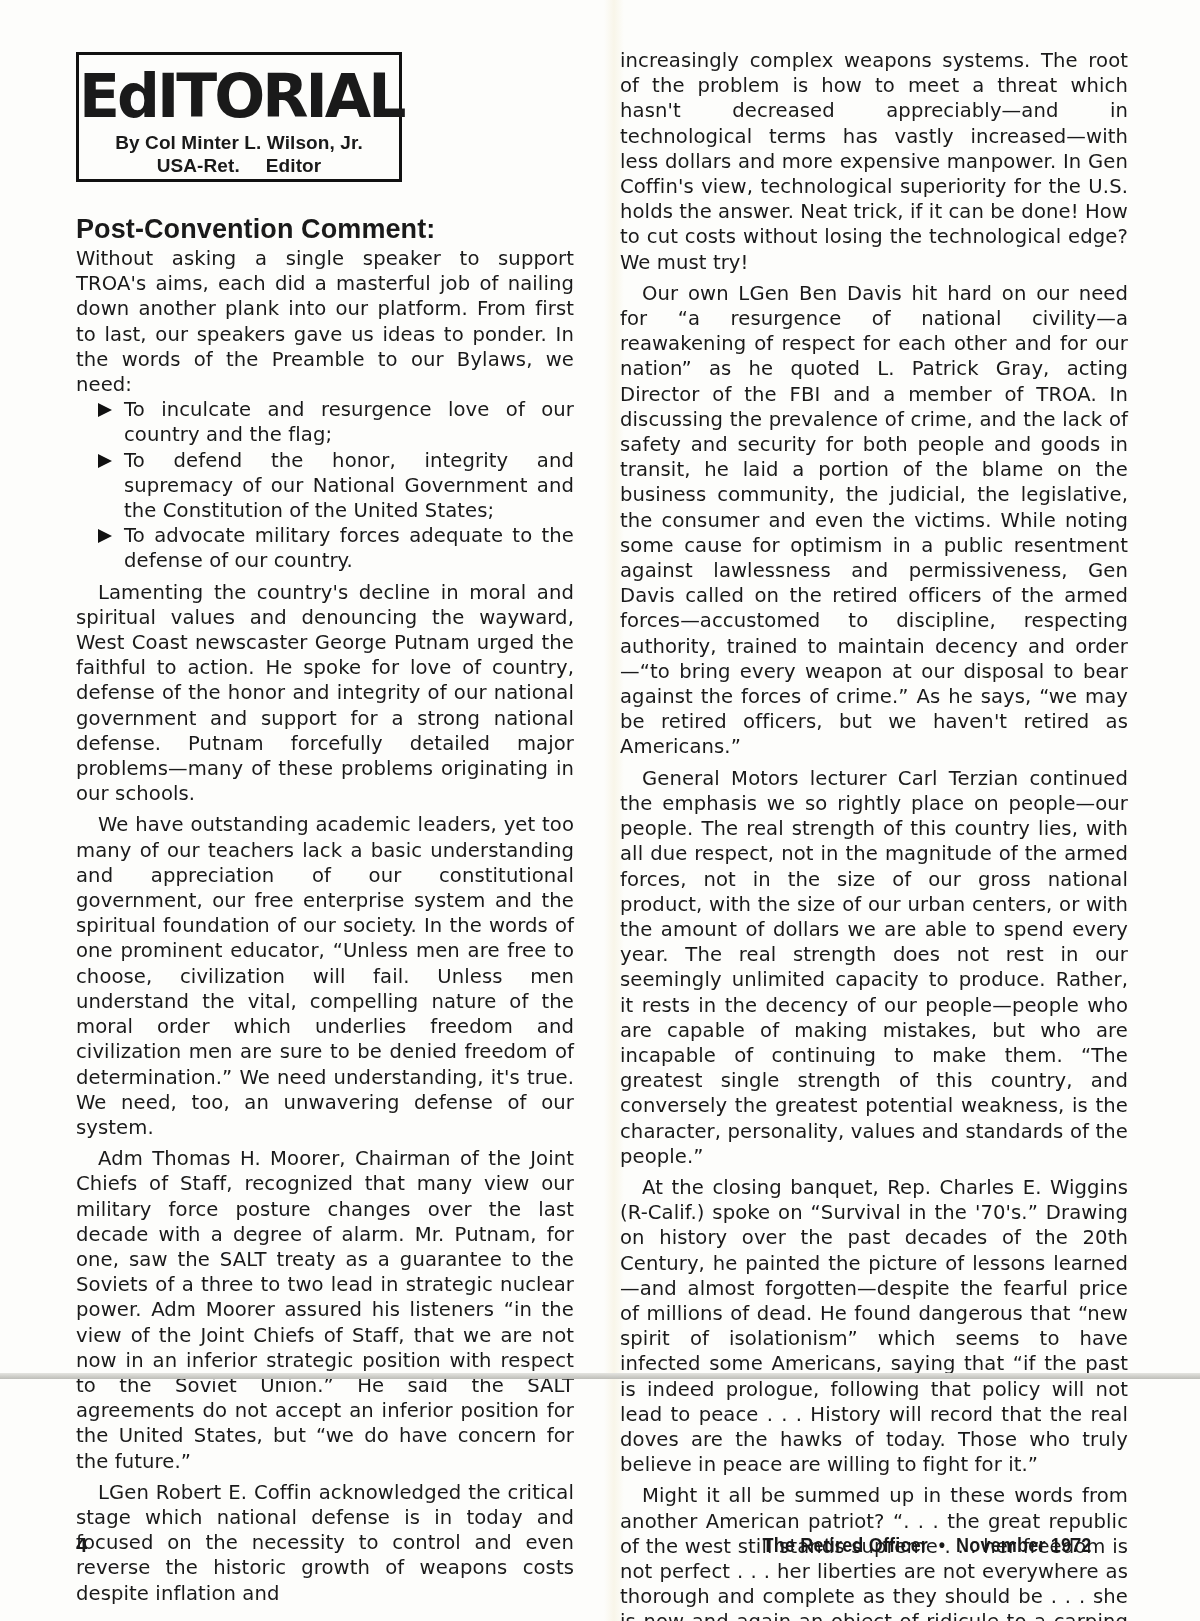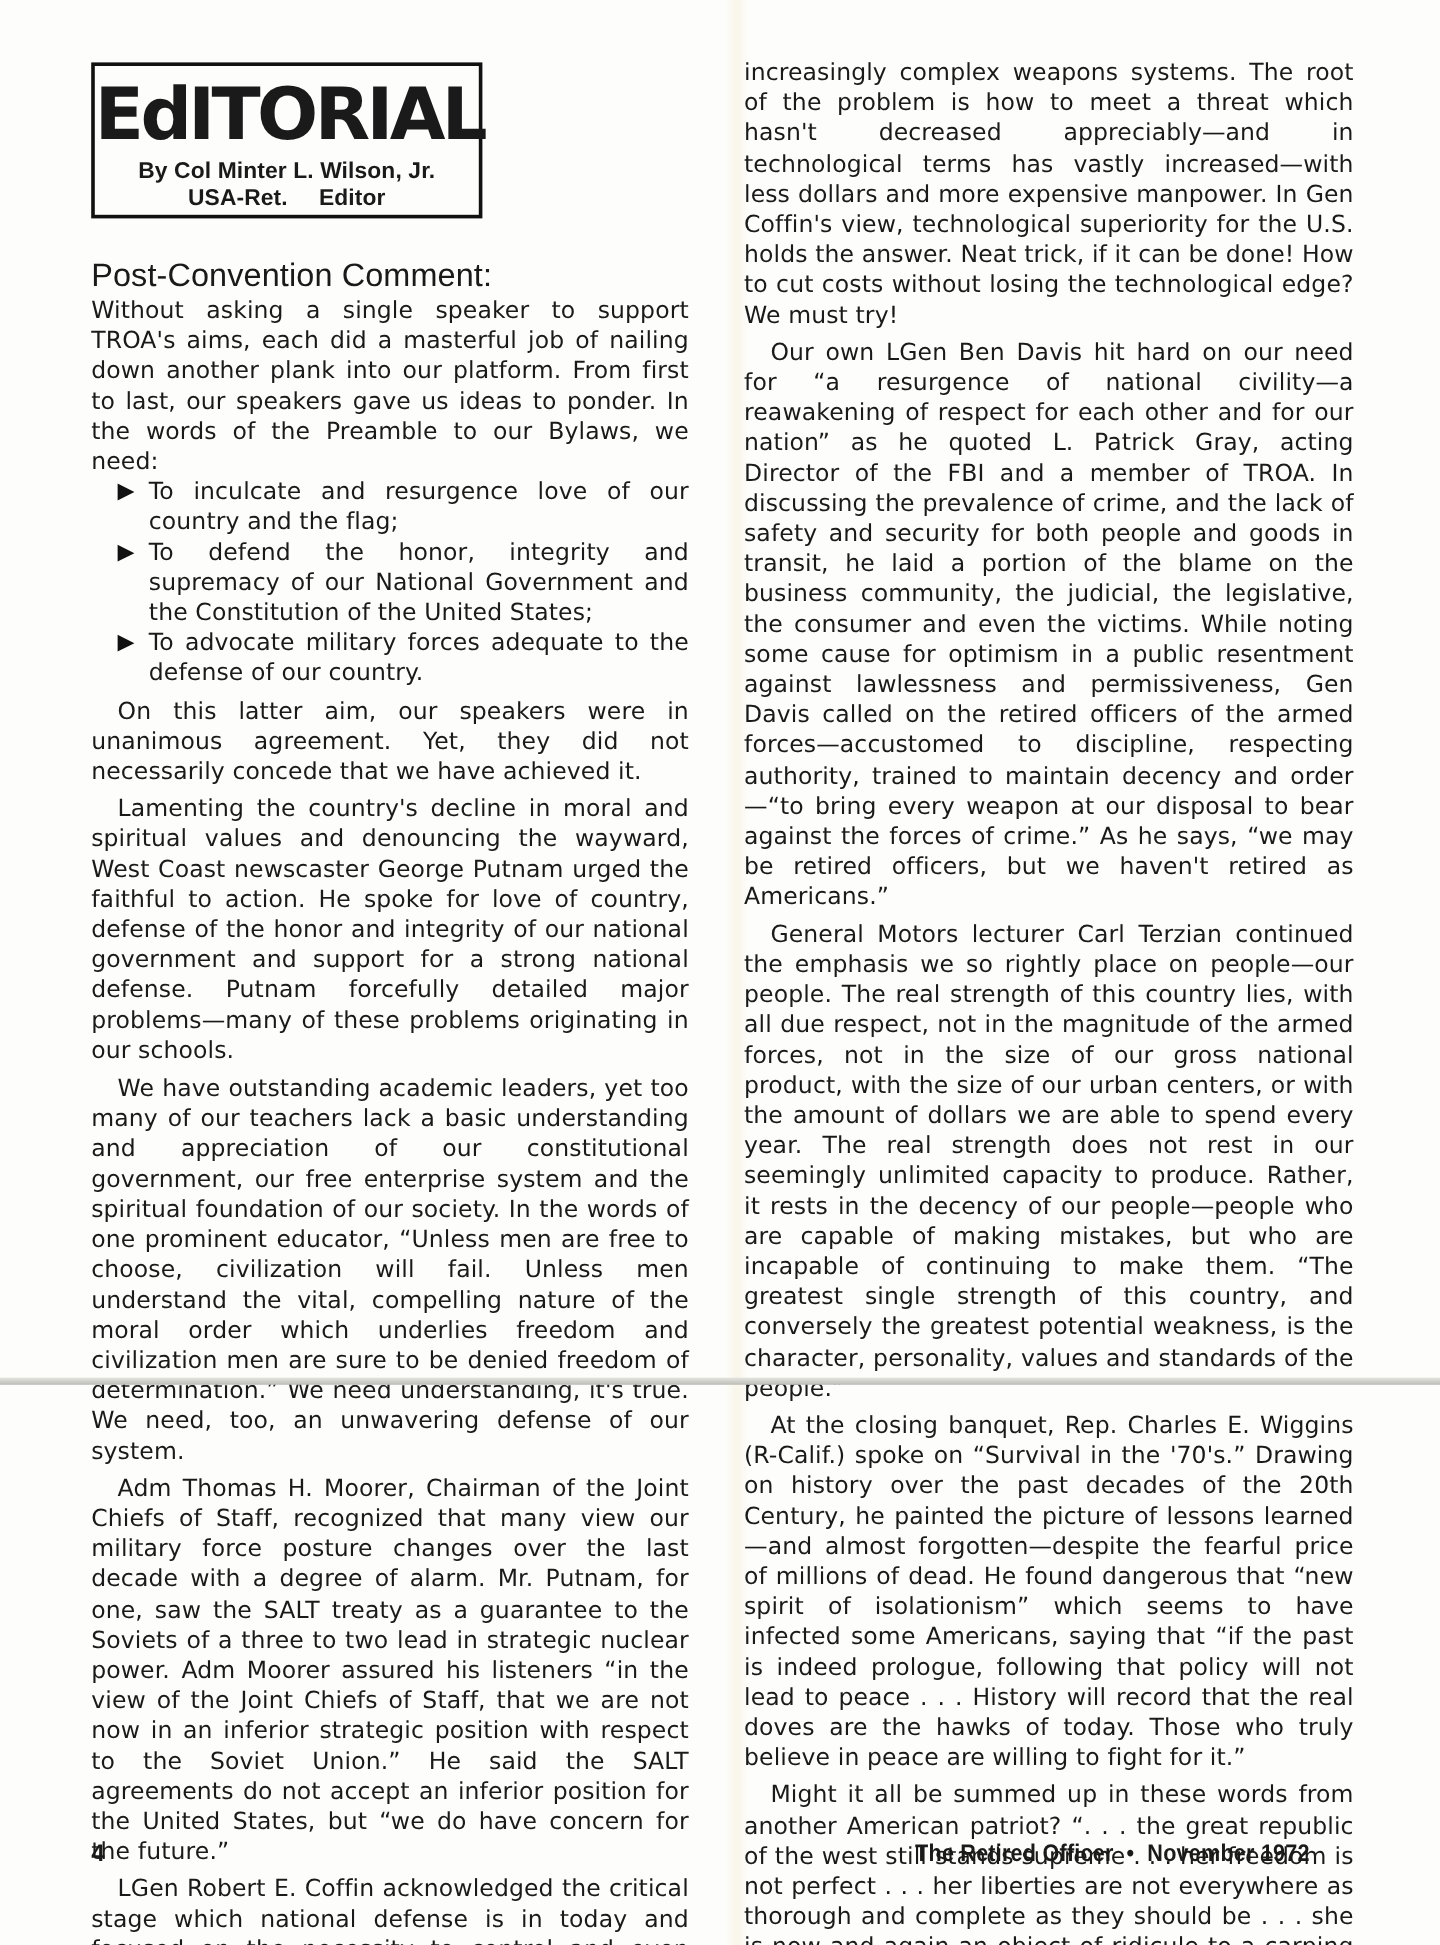--- a/index.html
+++ b/index.html
@@ -2,36 +2,36 @@
 <html><head>
 <meta charset="utf-8">
 <style>
   html, body { margin: 0; padding: 0; }
   body {
     width: 1200px; height: 1621px; overflow: hidden;
     background: #fdfdfb; color: #1a1a1a;
     font-family: "DejaVu Sans", sans-serif;
     position: relative;
   }
-  .page { position: absolute; left: 0; top: 0; width: 1200px; height: 1154px; }
+  .page { position: absolute; left: 0; top: 0; width: 1200px; height: 1379px; }
   .fold { position: absolute; left: 604px; top: 0; width: 20px; height: 1621px;
           background: linear-gradient(90deg, rgba(240,232,200,0) 0%, rgba(240,232,200,.35) 50%, rgba(240,232,200,0) 100%); }
   .col { position: absolute; top: 48px; width: 498px;
          font-size: 19.6px; line-height: 25.2px; text-align: justify; letter-spacing: 0.1px; }
   .col-left { left: 76px; }
   .col-right { left: 620px; top: 48px; width: 508px; }
   .masthead { width: 326px; height: 130px; border: 3px solid #111; box-sizing: border-box;
               text-align: center; margin-top: 4px; }
   .masthead-word { font-family: "DejaVu Sans", sans-serif; font-weight: bold; font-size: 60px;
                    letter-spacing: -3px; line-height: 70px; margin-top: 6px; }
   .byline { font-family: "Liberation Sans", sans-serif; font-weight: bold; font-size: 19px; line-height: 23px; }
   .byline2 { font-family: "Liberation Sans", sans-serif; font-weight: bold; font-size: 19px; line-height: 23px; }
   .byline2 span { display: inline-block; }
   .byline2 .sp { width: 26px; }
-  h1 { font-family: "Liberation Sans", sans-serif; font-weight: normal; font-size: 27px;
+  h1 { font-family: "Liberation Sans", sans-serif; font-weight: bold; font-size: 27px;
        margin: 30px 0 0 0; line-height: 34px; }
   h2 { font-family: "Liberation Sans", sans-serif; font-weight: bold; font-size: 18.5px;
        margin: 5px 0 3px 0; line-height: 26px; }
   p { margin: 0; }
   p.ind { text-indent: 22px; margin-top: 6px; }
   ul.aims { list-style: none; margin: 0; padding: 0 0 0 22px; }
   ul.aims li { position: relative; padding-left: 26px; }
   ul.aims li .tri { position: absolute; left: 0; top: 6px; width: 0; height: 0;
                     border-top: 7px solid transparent; border-bottom: 7px solid transparent;
                     border-left: 14px solid #111; }
@@ -61,21 +61,20 @@
     <h1>Post-Convention Comment:</h1>
 
     <p>Without asking a single speaker to support TROA's aims, each did a masterful job of nailing down another plank into our platform. From first to last, our speakers gave us ideas to ponder. In the words of the Preamble to our Bylaws, we need:</p>
 
     <ul class="aims">
       <li><span class="tri"></span><span>To inculcate and resurgence love of our country and the flag;</span></li>
       <li><span class="tri"></span><span>To defend the honor, integrity and supremacy of our National Government and the Constitution of the United States;</span></li>
       <li><span class="tri"></span><span>To advocate military forces adequate to the defense of our country.</span></li>
     </ul>
 
-    <p class="ind">On this latter aim, our speakers were in unanimous agreement. Yet, they did not necessarily concede that we have achieved it.</p>
     <p class="ind">Lamenting the country's decline in moral and spiritual values and denouncing the wayward, West Coast newscaster George Putnam urged the faithful to action. He spoke for love of country, defense of the honor and integrity of our national government and support for a strong national defense. Putnam forcefully detailed major problems—many of these problems originating in our schools.</p>
     <p class="ind">We have outstanding academic leaders, yet too many of our teachers lack a basic understanding and appreciation of our constitutional government, our free enterprise system and the spiritual foundation of our society. In the words of one prominent educator, “Unless men are free to choose, civilization will fail. Unless men understand the vital, compelling nature of the moral order which underlies freedom and civilization men are sure to be denied freedom of determination.” We need understanding, it's true. We need, too, an unwavering defense of our system.</p>
     <p class="ind">Adm Thomas H. Moorer, Chairman of the Joint Chiefs of Staff, recognized that many view our military force posture changes over the last decade with a degree of alarm. Mr. Putnam, for one, saw the SALT treaty as a guarantee to the Soviets of a three to two lead in strategic nuclear power. Adm Moorer assured his listeners “in the view of the Joint Chiefs of Staff, that we are not now in an inferior strategic position with respect to the Soviet Union.” He said the SALT agreements do not accept an inferior position for the United States, but “we do have concern for the future.”</p>
     <p class="ind">LGen Robert E. Coffin acknowledged the critical stage which national defense is in today and focused on the necessity to control and even reverse the historic growth of weapons costs despite inflation and</p>
   </div>
 
   <div class="col col-right">
     <p>increasingly complex weapons systems. The root of the problem is how to meet a threat which hasn't decreased appreciably—and in technological terms has vastly increased—with less dollars and more expensive manpower. In Gen Coffin's view, technological superiority for the U.S. holds the answer. Neat trick, if it can be done! How to cut costs without losing the technological edge? We must try!</p>
     <p class="ind">Our own LGen Ben Davis hit hard on our need for “a resurgence of national civility—a reawakening of respect for each other and for our nation” as he quoted L. Patrick Gray, acting Director of the FBI and a member of TROA. In discussing the prevalence of crime, and the lack of safety and security for both people and goods in transit, he laid a portion of the blame on the business community, the judicial, the legislative, the consumer and even the victims. While noting some cause for optimism in a public resentment against lawlessness and permissiveness, Gen Davis called on the retired officers of the armed forces—accustomed to discipline, respecting authority, trained to maintain decency and order—“to bring every weapon at our disposal to bear against the forces of crime.” As he says, “we may be retired officers, but we haven't retired as Americans.”</p>
     <p class="ind">General Motors lecturer Carl Terzian continued the emphasis we so rightly place on people—our people. The real strength of this country lies, with all due respect, not in the magnitude of the armed forces, not in the size of our gross national product, with the size of our urban centers, or with the amount of dollars we are able to spend every year. The real strength does not rest in our seemingly unlimited capacity to produce. Rather, it rests in the decency of our people—people who are capable of making mistakes, but who are incapable of continuing to make them. “The greatest single strength of this country, and conversely the greatest potential weakness, is the character, personality, values and standards of the people.”</p>

